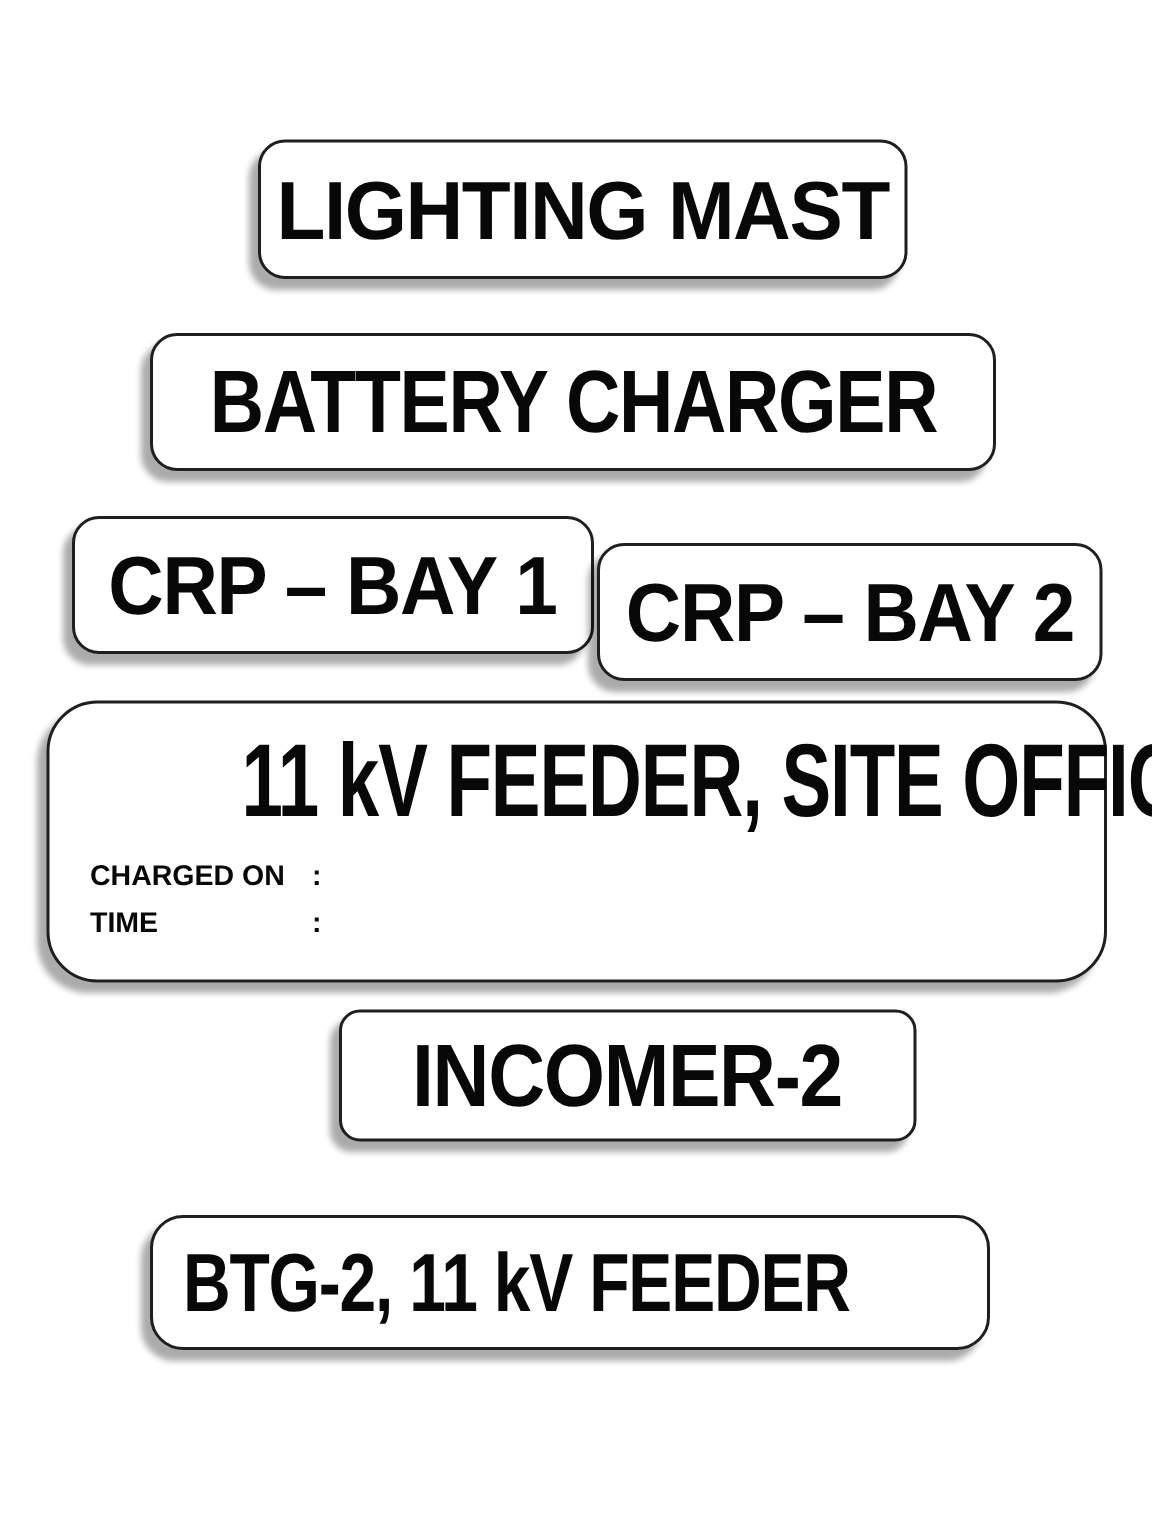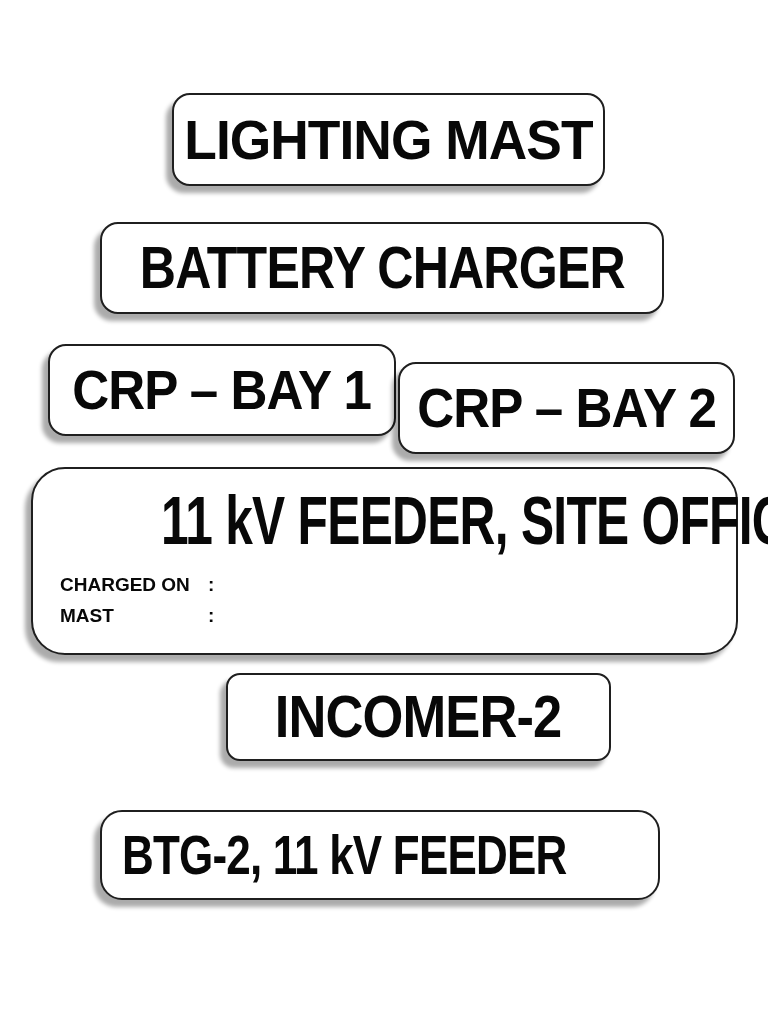--- a/index.html
+++ b/index.html
@@ -84,21 +84,21 @@
   <div class="plate p4">
     <div class="p4-title">
       <span class="plate-text">11 kV FEEDER, SITE OFFICE</span>
     </div>
     <div class="p4-fields">
       <div class="field-row">
         <span class="field-label">CHARGED ON</span>
         <span class="field-colon">:</span>
       </div>
       <div class="field-row">
-        <span class="field-label">MAST</span>
+        <span class="field-label">TIME</span>
         <span class="field-colon">:</span>
       </div>
     </div>
   </div>
 
   <div class="plate p5">
     <span class="plate-text">INCOMER-2</span>
   </div>
 
   <div class="plate p6">

